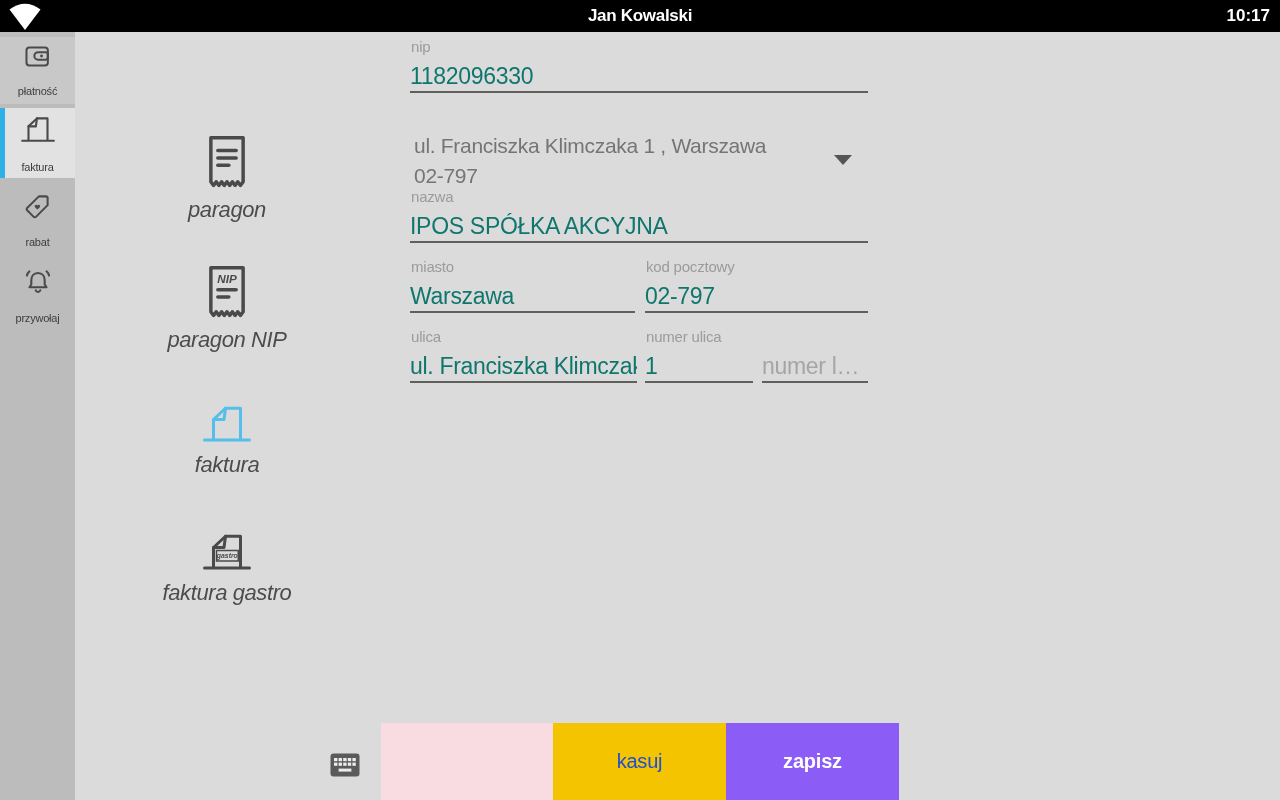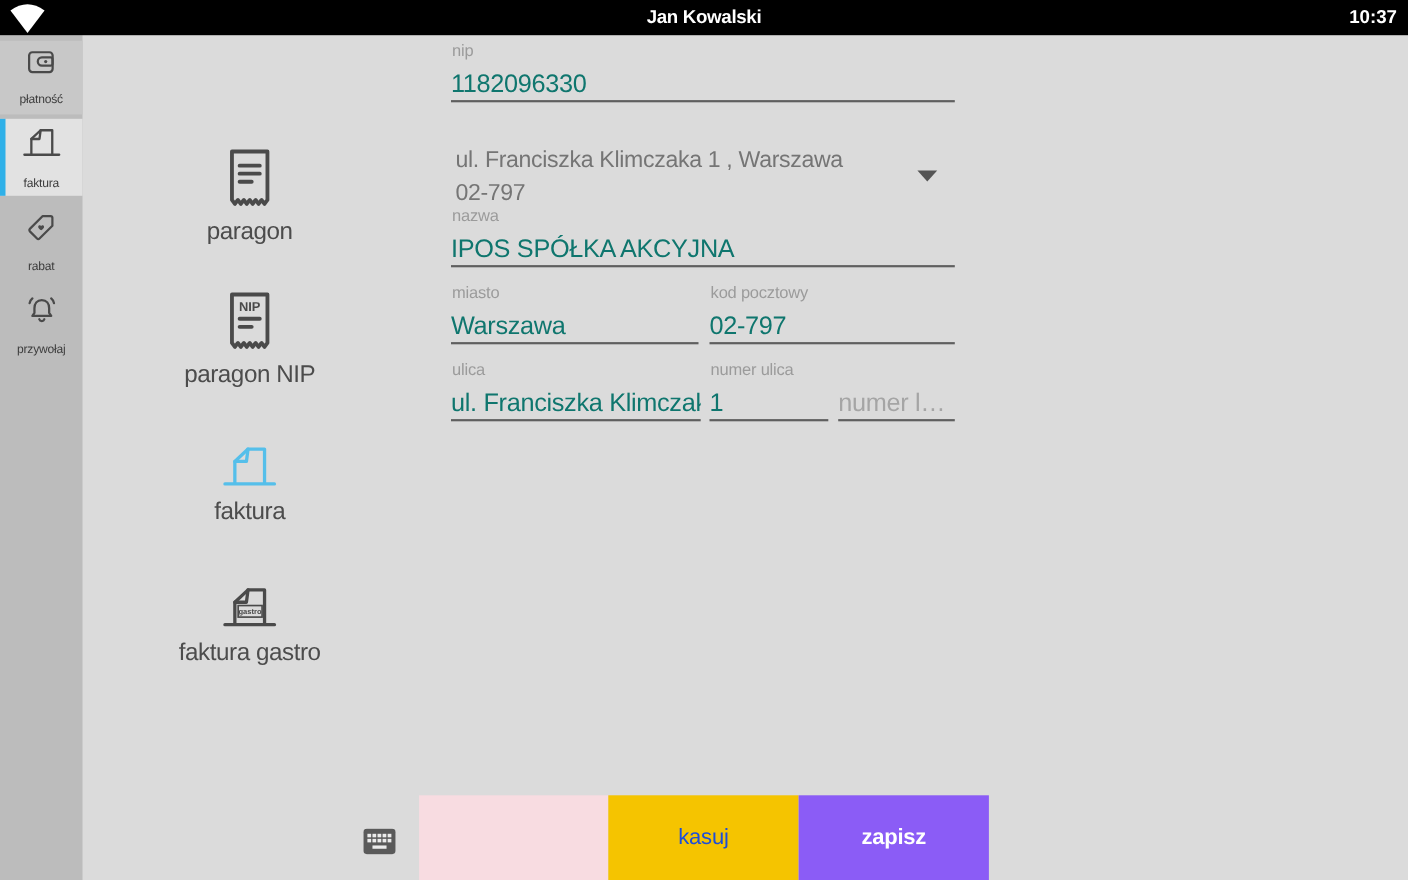--- a/index.html
+++ b/index.html
@@ -37,20 +37,21 @@
   .sb-accent {
     position:absolute; left:0; top:0; width:5px; height:100%;
     background:#2fb0e8;
   }
 
   
   .doctype {
     position:absolute; left:137px; width:180px;
     display:flex; flex-direction:column; align-items:center; gap:6px;
     cursor:pointer;
+    font-style:italic;
   }
   .doctype .dt-label { font-size:22px; color:#4c4c4c; letter-spacing:-0.4px; white-space:nowrap; }
 
   
   .f-label {
     position:absolute; font-size:15px; color:#9b9b9b; letter-spacing:-0.2px;
   }
   .f-value {
     position:absolute; font-size:23px; color:#0f766e; letter-spacing:-0.3px;
     height:31px; line-height:28px; border-bottom:2px solid #5f5f5f;
@@ -91,21 +92,21 @@
 </head>
 <body>
 
 <div class="statusbar">
   <span class="wifi">
     <svg width="38" height="29" viewBox="0 0 38 29">
       <path d="M19 28 L3.5 7.5 Q19 -4 34.5 7.5 Z" fill="#fff"></path>
     </svg>
   </span>
   <div class="title">Jan Kowalski</div>
-  <div class="time">10:37</div>
+  <div class="time">10:17</div>
 </div>
 
 <div class="sidebar">
 
   <div class="sb-item" style="top:5px;height:67px;background:#c8c8c8">
     <span>
       <svg width="27" height="25" viewBox="0 0 24 22">
         <rect x="2.2" y="3" width="19" height="16" rx="2.6" fill="none" stroke="#4a4a4a" stroke-width="1.8"></rect>
         <path d="M12.5 7.2 h7 a1.6 1.6 0 0 1 1.6 1.6 v3.4 a1.6 1.6 0 0 1 -1.6 1.6 h-7 a3.3 3.3 0 0 1 0 -6.6 z" fill="none" stroke="#4a4a4a" stroke-width="1.8"></path>
         <circle cx="15.6" cy="10.5" r="1.3" fill="#4a4a4a"></circle>

